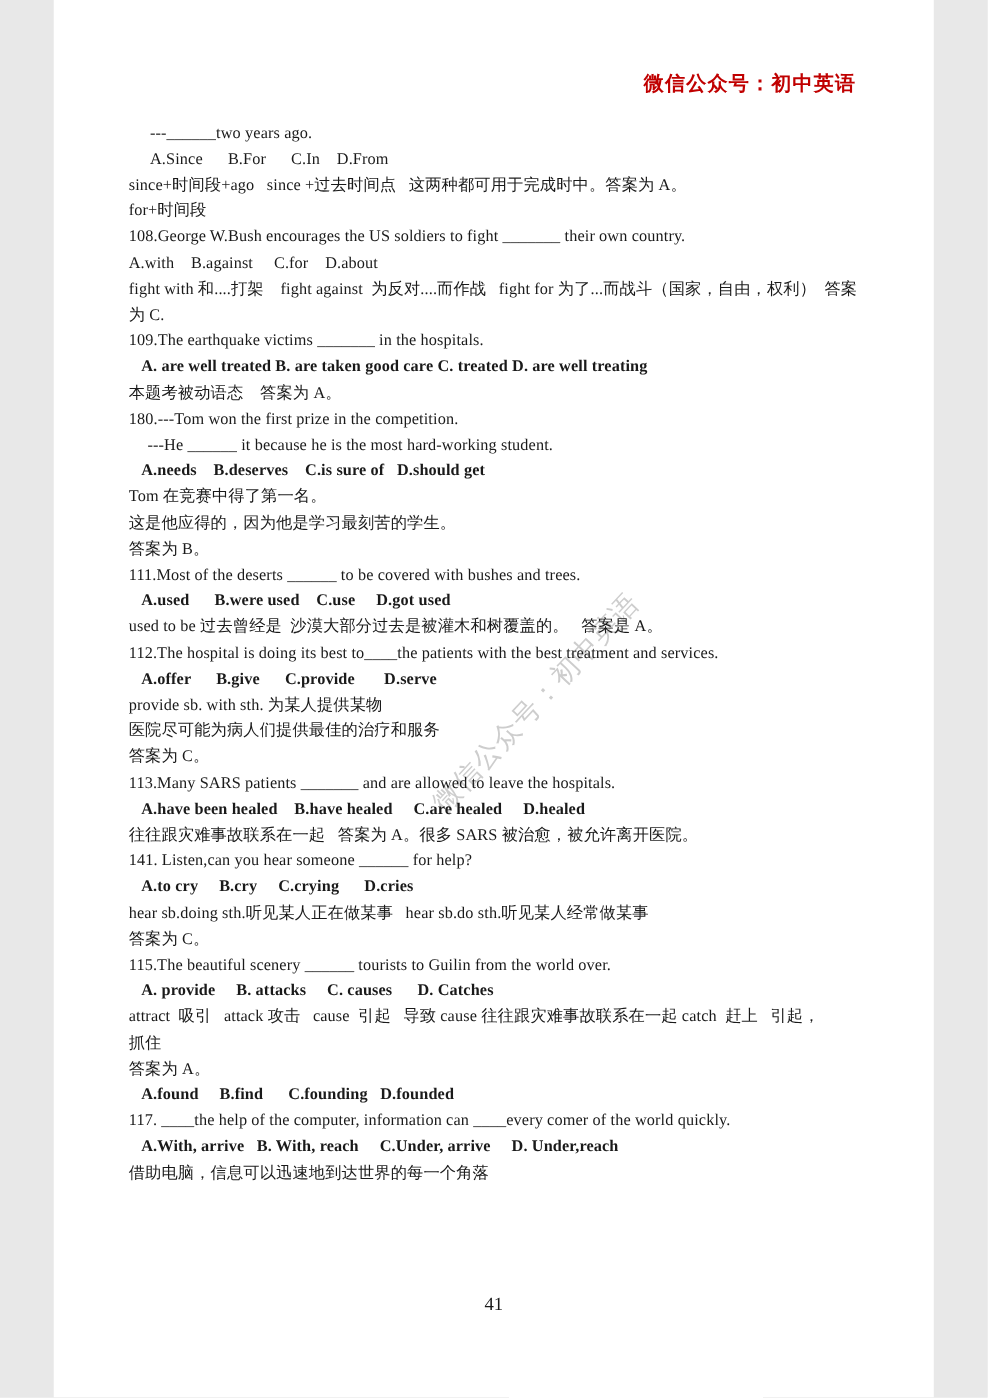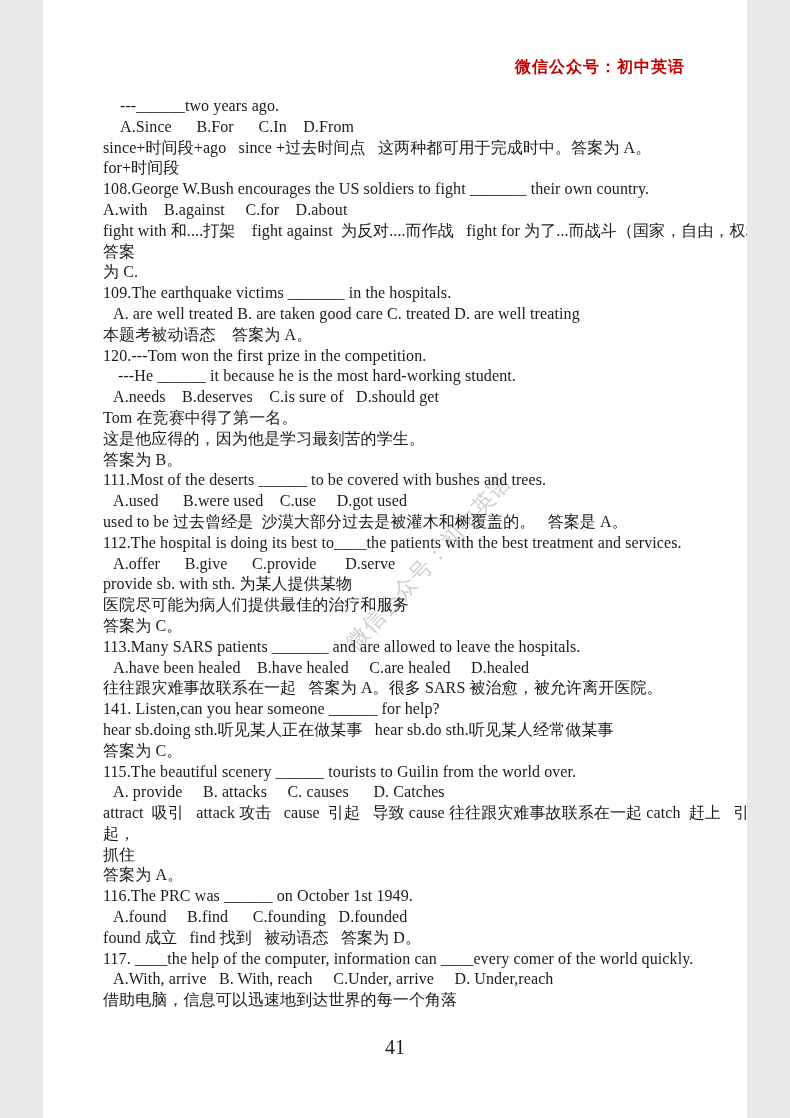--- a/index.html
+++ b/index.html
@@ -27,26 +27,26 @@
   .content {
     position: absolute;
     top: 96px;
     left: 60px;
     width: 676px;
     z-index: 1;
   }
   .ln {
     margin: 0;
     white-space: pre-wrap;
-    font-size: 16px;
+    font-size: 13px;
     line-height: 20.8px;
     letter-spacing: 0.1px;
   }
   .in-a { padding-left: 17px; }  
-  .in-b { padding-left: 10px; }  
+  .in-b { padding-left: 10px; font-weight: bold; }  
   .in-c { padding-left: 15px; }  
   .watermark {
     position: absolute;
     left: 268px;
     top: 540px;
     width: 250px;
     transform: rotate(-47deg);
     transform-origin: center center;
     font-size: 22px;
     letter-spacing: 1px;
@@ -55,21 +55,21 @@
     z-index: 0;
     white-space: nowrap;
     font-family: "Liberation Serif", "DejaVu Serif", serif;
   }
   .footer {
     position: absolute;
     top: 1036px;
     left: 0;
     width: 100%;
     text-align: center;
-    font-size: 20px;
+    font-size: 15px;
     color: #1a1a1a;
     z-index: 1;
   }
 </style>
 </head>
 <body>
 
 <div class="page">
 
   <div class="header">微信公众号：初中英语</div>
@@ -81,48 +81,47 @@
     <p class="ln in-a">A.Since      B.For      C.In    D.From</p>
     <p class="ln">since+时间段+ago   since +过去时间点   这两种都可用于完成时中。答案为 A。</p>
     <p class="ln">for+时间段</p>
     <p class="ln">108.George W.Bush encourages the US soldiers to fight _______ their own country.</p>
     <p class="ln">A.with    B.against     C.for    D.about</p>
     <p class="ln">fight with 和....打架    fight against  为反对....而作战   fight for 为了...而战斗（国家，自由，权利）  答案</p>
     <p class="ln">为 C.</p>
     <p class="ln">109.The earthquake victims _______ in the hospitals.</p>
     <p class="ln in-b">A. are well treated B. are taken good care C. treated D. are well treating</p>
     <p class="ln">本题考被动语态    答案为 A。</p>
-    <p class="ln">120.---Tom won the first prize in the competition.</p>
+    <p class="ln">180.---Tom won the first prize in the competition.</p>
     <p class="ln in-c">---He ______ it because he is the most hard-working student.</p>
     <p class="ln in-b">A.needs    B.deserves    C.is sure of   D.should get</p>
     <p class="ln">Tom 在竞赛中得了第一名。</p>
     <p class="ln">这是他应得的，因为他是学习最刻苦的学生。</p>
     <p class="ln">答案为 B。</p>
     <p class="ln">111.Most of the deserts ______ to be covered with bushes and trees.</p>
     <p class="ln in-b">A.used      B.were used    C.use     D.got used</p>
     <p class="ln">used to be 过去曾经是  沙漠大部分过去是被灌木和树覆盖的。   答案是 A。</p>
     <p class="ln">112.The hospital is doing its best to____the patients with the best treatment and services.</p>
     <p class="ln in-b">A.offer      B.give      C.provide       D.serve</p>
     <p class="ln">provide sb. with sth. 为某人提供某物</p>
     <p class="ln">医院尽可能为病人们提供最佳的治疗和服务</p>
     <p class="ln">答案为 C。</p>
     <p class="ln">113.Many SARS patients _______ and are allowed to leave the hospitals.</p>
     <p class="ln in-b">A.have been healed    B.have healed     C.are healed     D.healed</p>
     <p class="ln">往往跟灾难事故联系在一起   答案为 A。很多 SARS 被治愈，被允许离开医院。</p>
     <p class="ln">141. Listen,can you hear someone ______ for help?</p>
+    <p class="ln in-b">A.to cry     B.cry     C.crying      D.cries</p>
     <p class="ln">hear sb.doing sth.听见某人正在做某事   hear sb.do sth.听见某人经常做某事</p>
     <p class="ln">答案为 C。</p>
     <p class="ln">115.The beautiful scenery ______ tourists to Guilin from the world over.</p>
     <p class="ln in-b">A. provide     B. attacks     C. causes      D. Catches</p>
     <p class="ln">attract  吸引   attack 攻击   cause  引起   导致 cause 往往跟灾难事故联系在一起 catch  赶上   引起，</p>
     <p class="ln">抓住</p>
     <p class="ln">答案为 A。</p>
-    <p class="ln">116.The PRC was ______ on October 1st 1949.</p>
     <p class="ln in-b">A.found     B.find      C.founding   D.founded</p>
-    <p class="ln">found 成立   find 找到   被动语态   答案为 D。</p>
     <p class="ln">117. ____the help of the computer, information can ____every comer of the world quickly.</p>
     <p class="ln in-b">A.With, arrive   B. With, reach     C.Under, arrive     D. Under,reach</p>
     <p class="ln">借助电脑，信息可以迅速地到达世界的每一个角落</p>
   </div>
 
   <div class="footer">41</div>
 
 </div>
 
 </body></html>

